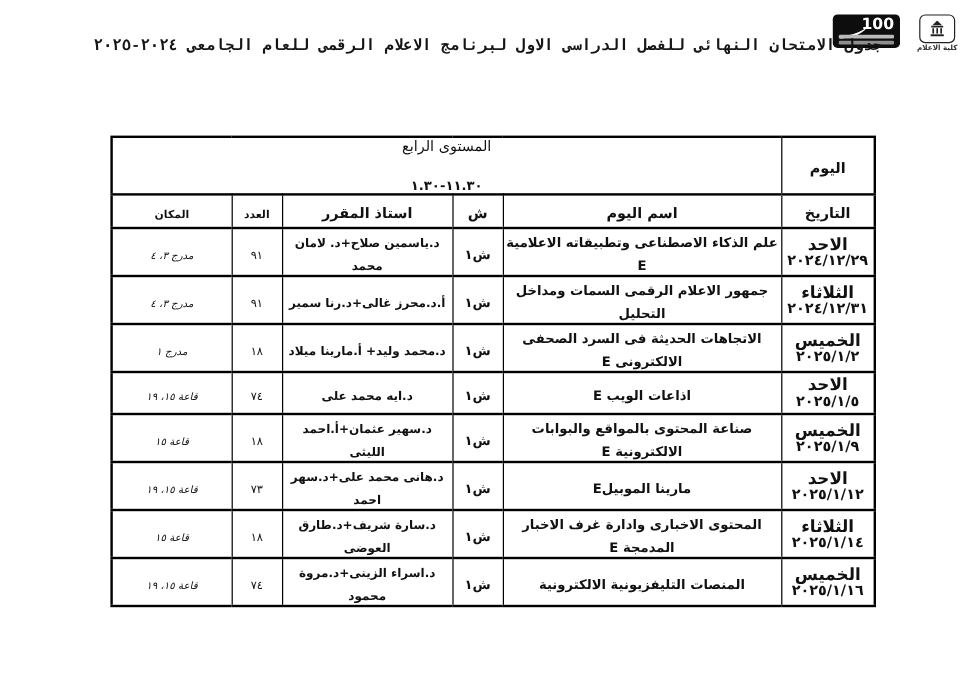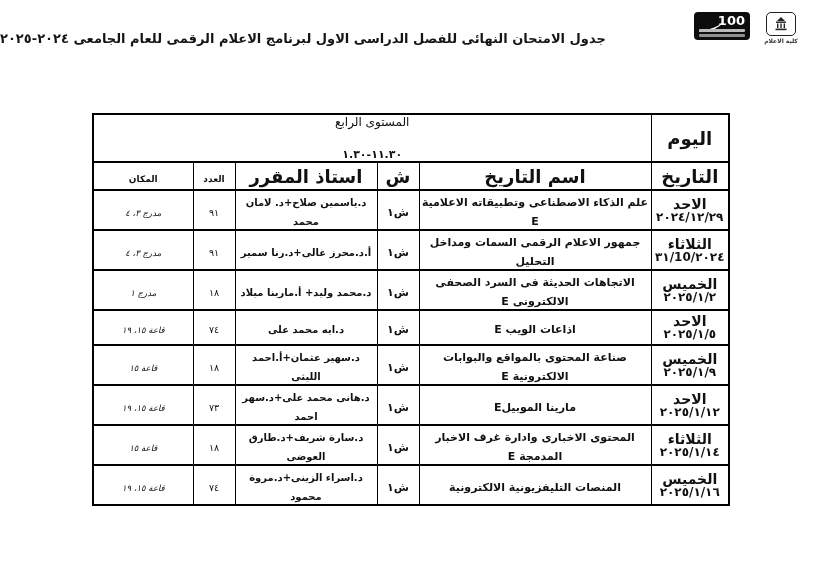--- a/index.html
+++ b/index.html
@@ -4,23 +4,24 @@
 <style>
   html,body{margin:0;padding:0;}
   body{
     width:813px;height:570px;background:#ffffff;position:relative;
     font-family:"DejaVu Sans", sans-serif;color:#111;overflow:hidden;
   }
 
   
   .doc-title{
     position:absolute;top:31px;left:0;right:0;
-    text-align:left;direction:rtl;
+    text-align:center;direction:rtl;
     font-size:13px;font-weight:bold;color:#151515;
     letter-spacing:0px;
+    font-family:Liberation Mono, monospace;
   }
   .logos{
     position:absolute;top:12px;right:14px;
     display:flex;gap:13px;align-items:flex-start;justify-content:center;
   }
   .centennial{
     width:56px;height:28px;background:#0d0d0d;border-radius:4px;
     position:relative;overflow:hidden;
   }
   .centennial .hundred{
@@ -66,21 +67,21 @@
   .col-prof{width:142px;}
   .col-num{width:42px;}
   .col-place{width:100px;}
 
   .hrow1{height:37px;}
   .hrow2{height:28px;}
   .drow{height:35px;}
 
   .level-line{display:block;font-size:12px;font-weight:normal;}
   .time-line{display:block;font-size:11px;font-weight:bold;margin-top:19px;}
-  .h-main{font-size:18px;font-weight:bold;}
+  .h-main{font-size:12px;font-weight:bold;}
   .h-small{font-size:9px;font-weight:bold;}
 
   .day-name{display:block;font-size:14px;font-weight:bold;line-height:14px;}
   .date-val{display:block;font-size:12px;font-weight:bold;line-height:13px;}
   .course-val{font-size:11px;font-weight:bold;}
   .sec-val{font-size:11px;font-weight:bold;}
   .prof-val{font-size:10px;font-weight:bold;}
   .num-val{font-size:9.5px;}
   .place-val{font-size:8.5px;font-style:italic;}
 </style>
@@ -125,42 +126,42 @@
       <th>
         <span class="h-main">اليوم</span>
       </th>
       <th colspan="5">
         <span class="level-line">المستوى الرابع</span>
         <span class="time-line">١١.٣٠-١.٣٠</span>
       </th>
     </tr>
     <tr class="hrow2">
       <th><span class="h-main">التاريخ</span></th>
-      <th><span class="h-main">اسم التاريخ</span></th>
+      <th><span class="h-main">اسم اليوم</span></th>
       <th><span class="h-main">ش</span></th>
       <th><span class="h-main">استاذ المقرر</span></th>
       <th><span class="h-small">العدد</span></th>
       <th><span class="h-small">المكان</span></th>
     </tr>
 
     <tr class="drow">
       <td>
           <span class="day-name">الاحد</span>
           <span class="date-val">٢٠٢٤/١٢/٢٩</span>
         </td>
       <td><span class="course-val">علم الذكاء الاصطناعى وتطبيقاته الاعلامية E</span></td>
       <td><span class="sec-val">ش١</span></td>
       <td><span class="prof-val">د.ياسمين صلاح+د. لامان محمد</span></td>
       <td><span class="num-val">٩١</span></td>
       <td><span class="place-val">مدرج ٣، ٤</span></td>
     </tr>
     <tr class="drow">
       <td>
           <span class="day-name">الثلاثاء</span>
-          <span class="date-val">٢٠٢٤/10/٣١</span>
+          <span class="date-val">٢٠٢٤/١٢/٣١</span>
         </td>
       <td><span class="course-val">جمهور الاعلام الرقمى السمات ومداخل التحليل</span></td>
       <td><span class="sec-val">ش١</span></td>
       <td><span class="prof-val">أ.د.محرز غالى+د.رنا سمير</span></td>
       <td><span class="num-val">٩١</span></td>
       <td><span class="place-val">مدرج ٣، ٤</span></td>
     </tr>
     <tr class="drow">
       <td>
           <span class="day-name">الخميس</span>

